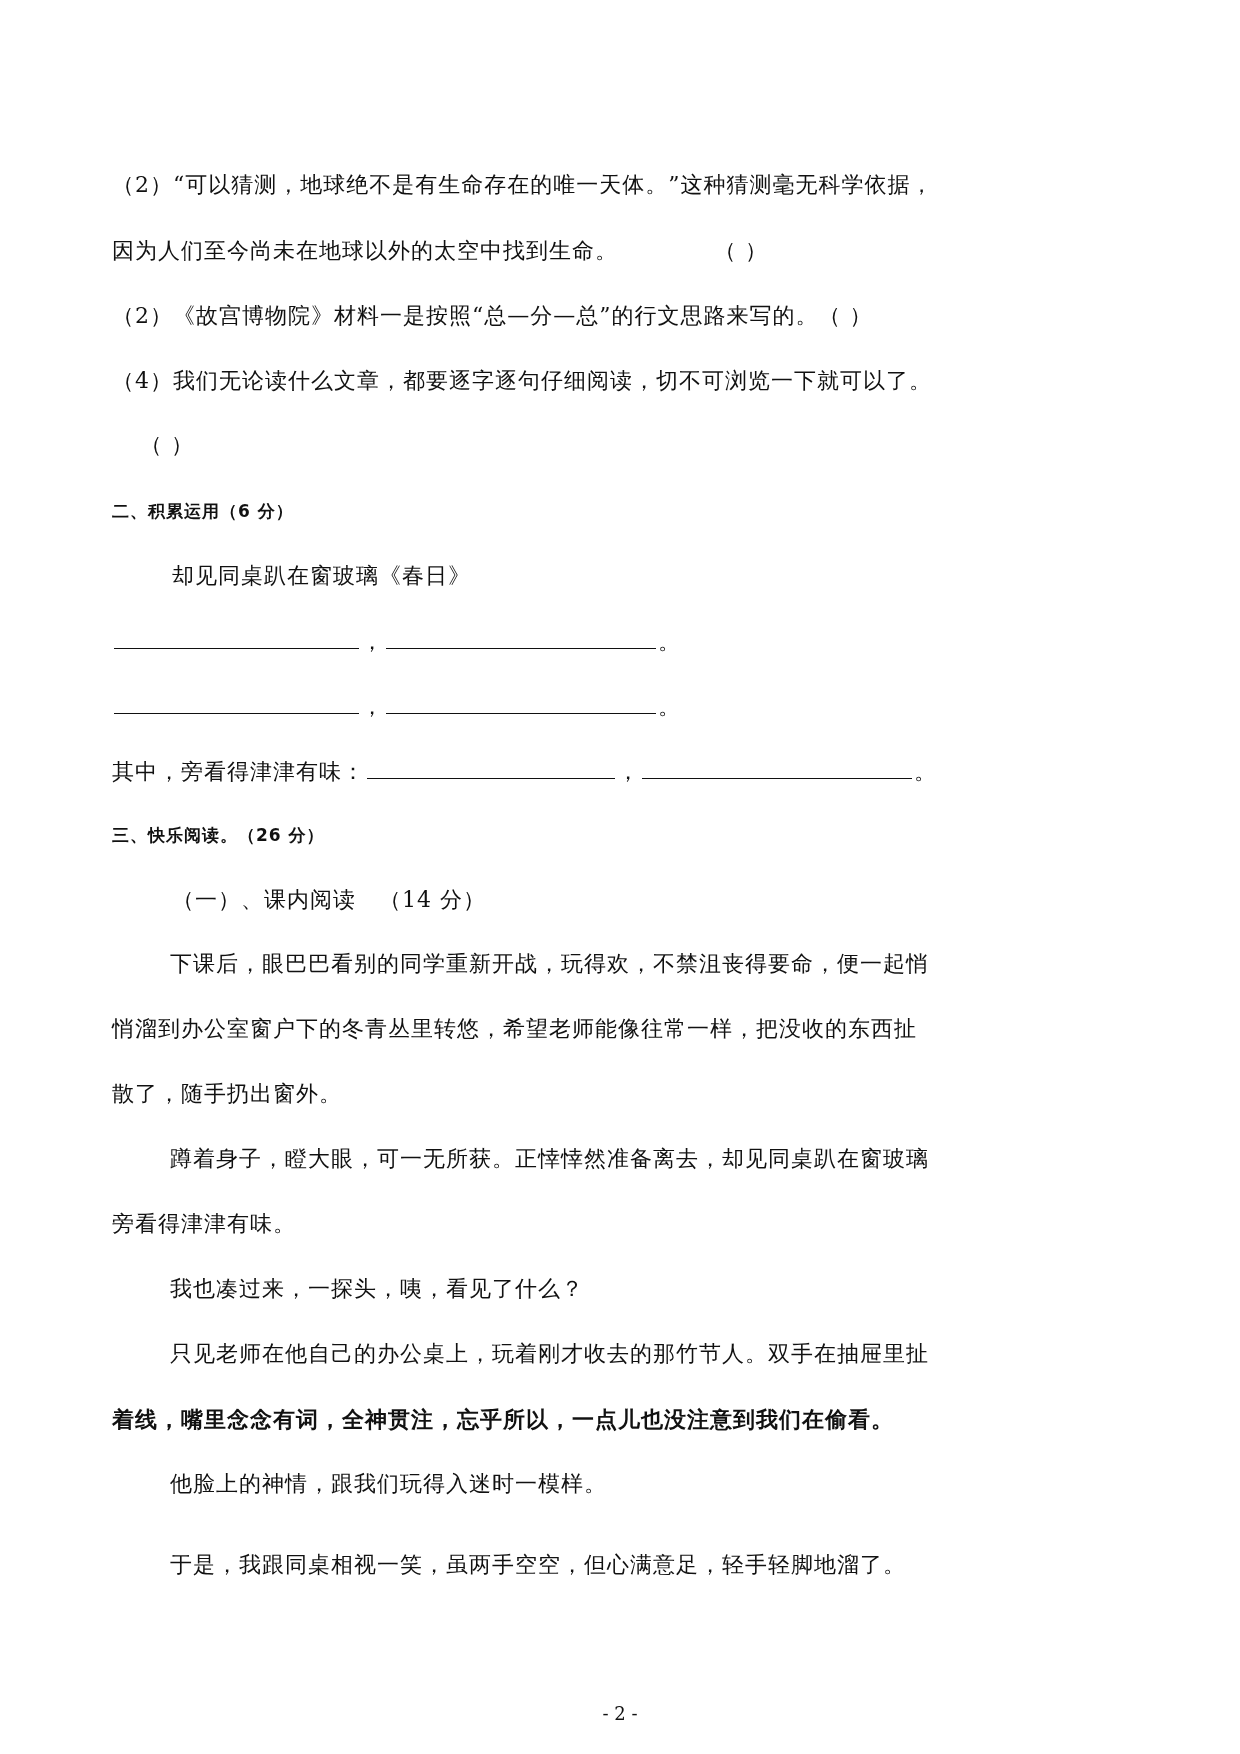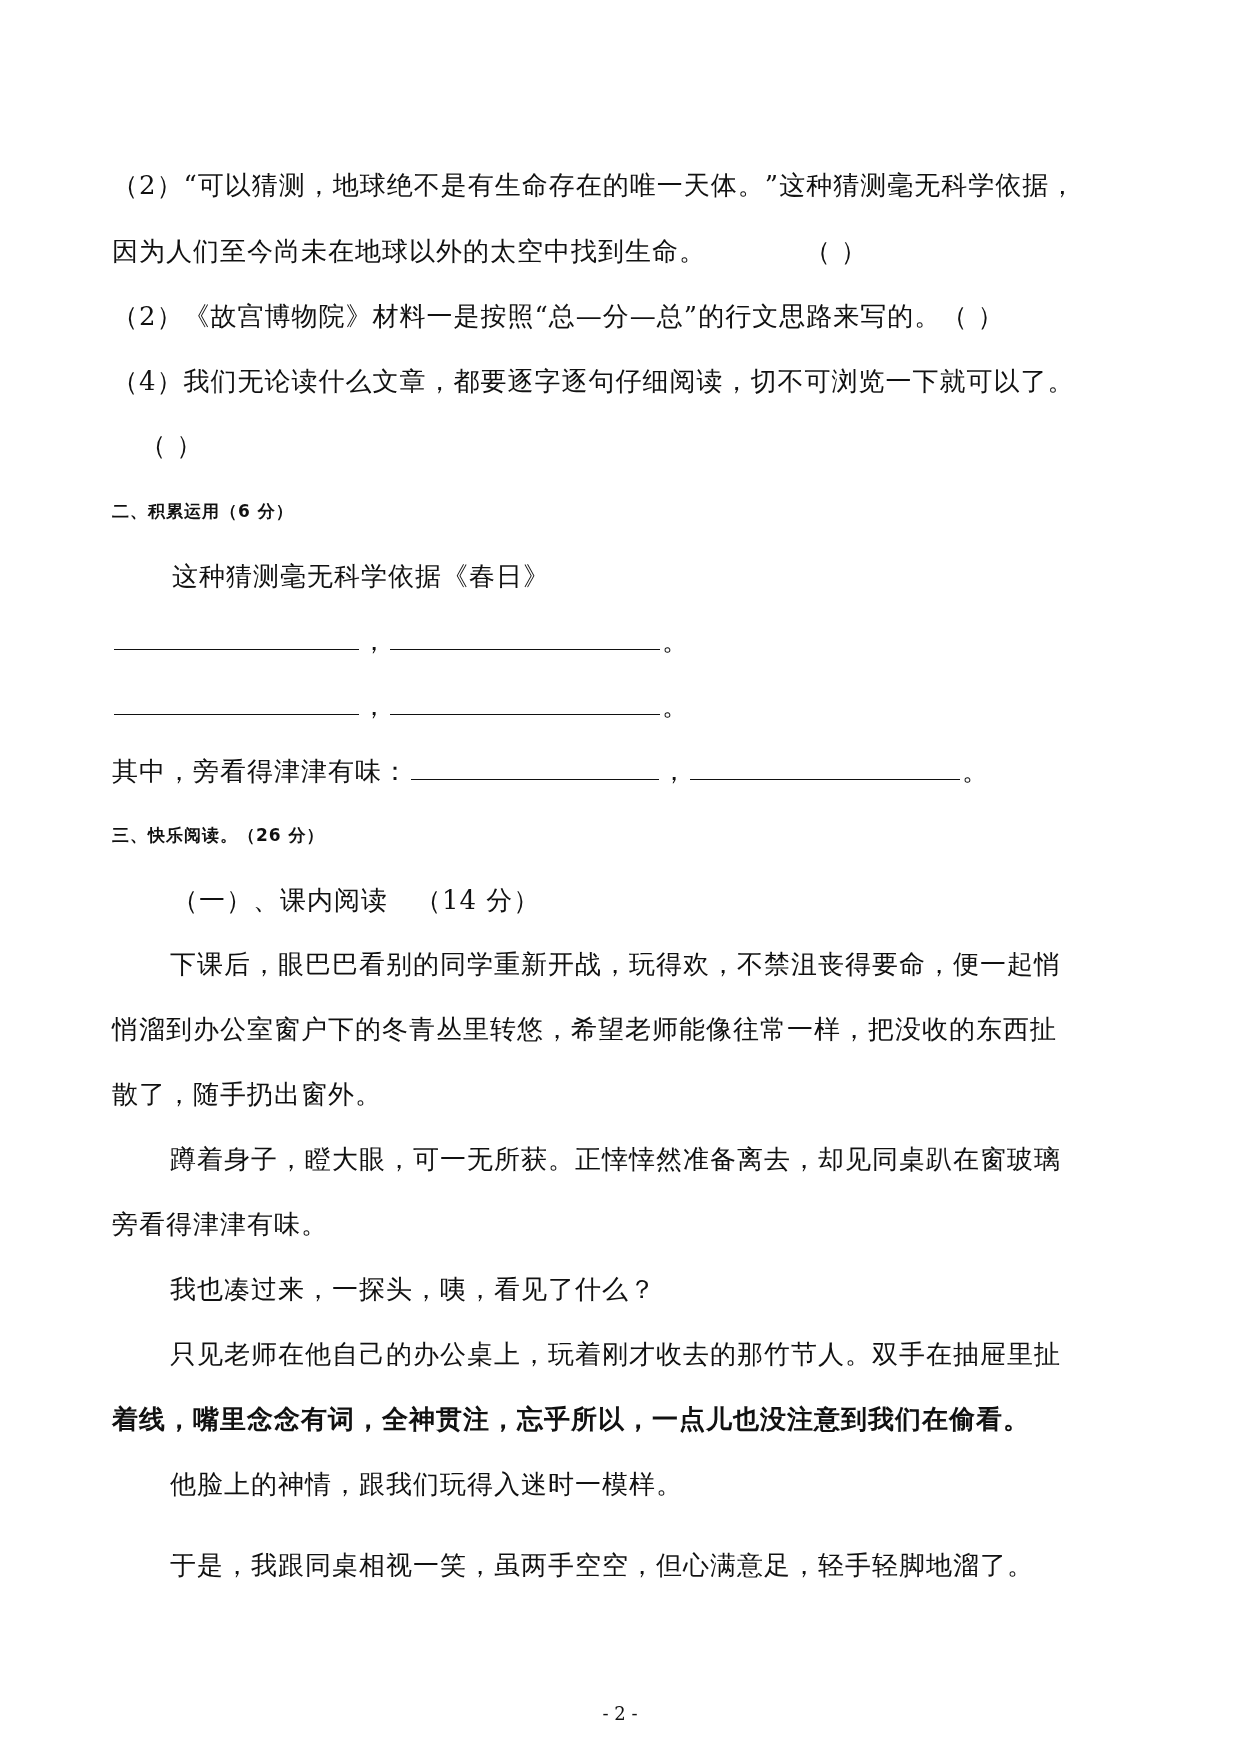--- a/index.html
+++ b/index.html
@@ -3,21 +3,21 @@
 <meta charset="utf-8">
 <style>
   html, body { margin: 0; padding: 0; background: #ffffff; }
   body {
     width: 1240px; height: 1754px; position: relative; overflow: hidden;
     font-family: "DejaVu Serif", "Liberation Serif", serif;
     color: #111111;
   }
   .line {
     position: absolute; left: 115px; white-space: nowrap;
-    font-size: 26px; line-height: 34px; letter-spacing: 1px;
+    font-size: 22px; line-height: 34px; letter-spacing: 1px;
   }
   .bold { font-weight: bold; font-family: "DejaVu Sans", "Liberation Sans", sans-serif; font-size: 17px; }
   .blank {
     display: inline-block; border-bottom: 1.5px solid #111; height: 24px;
     vertical-align: baseline; margin: 0 2px;
   }
   .paren { display: inline-block; }
   .page-num {
     position: absolute; left: 0; right: 0; top: 1703px; text-align: center;
     font-size: 18px; font-family: "DejaVu Serif", serif;
@@ -30,21 +30,21 @@
 <div class="line" style="top:234px; left:112px;">
   <span>因为人们至今尚未在地球以外的太空中找到生命。</span>
   <span style="display:inline-block;width:80px;"></span>
   <span class="paren">（    ）</span>
 </div>
 <div class="line" style="top:299px; left:112px;">（2）《故宫博物院》材料一是按照“总—分—总”的行文思路来写的。（    ）</div>
 <div class="line" style="top:364px; left:112px;">（4）我们无论读什么文章，都要逐字逐句仔细阅读，切不可浏览一下就可以了。</div>
 <div class="line" style="top:428px; left:140px;">（    ）</div>
 
 <div class="line bold" style="top:494px; left:112px;">二、积累运用（6 分）</div>
-<div class="line" style="top:559px; left:172px;">这种猜测毫无科学依据《春日》</div>
+<div class="line" style="top:559px; left:172px;">却见同桌趴在窗玻璃《春日》</div>
 
 <div class="line" style="top:624px; left:112px;">
   <span class="blank" style="width:245px;"></span><span>，</span><span class="blank" style="width:270px;"></span><span>。</span>
 </div>
 <div class="line" style="top:689px; left:112px;">
   <span class="blank" style="width:245px;"></span><span>，</span><span class="blank" style="width:270px;"></span><span>。</span>
 </div>
 <div class="line" style="top:754px; left:112px;">
   <span>其中，旁看得津津有味：</span><span class="blank" style="width:248px;"></span><span>，</span><span class="blank" style="width:270px;"></span><span>。</span>
 </div>

